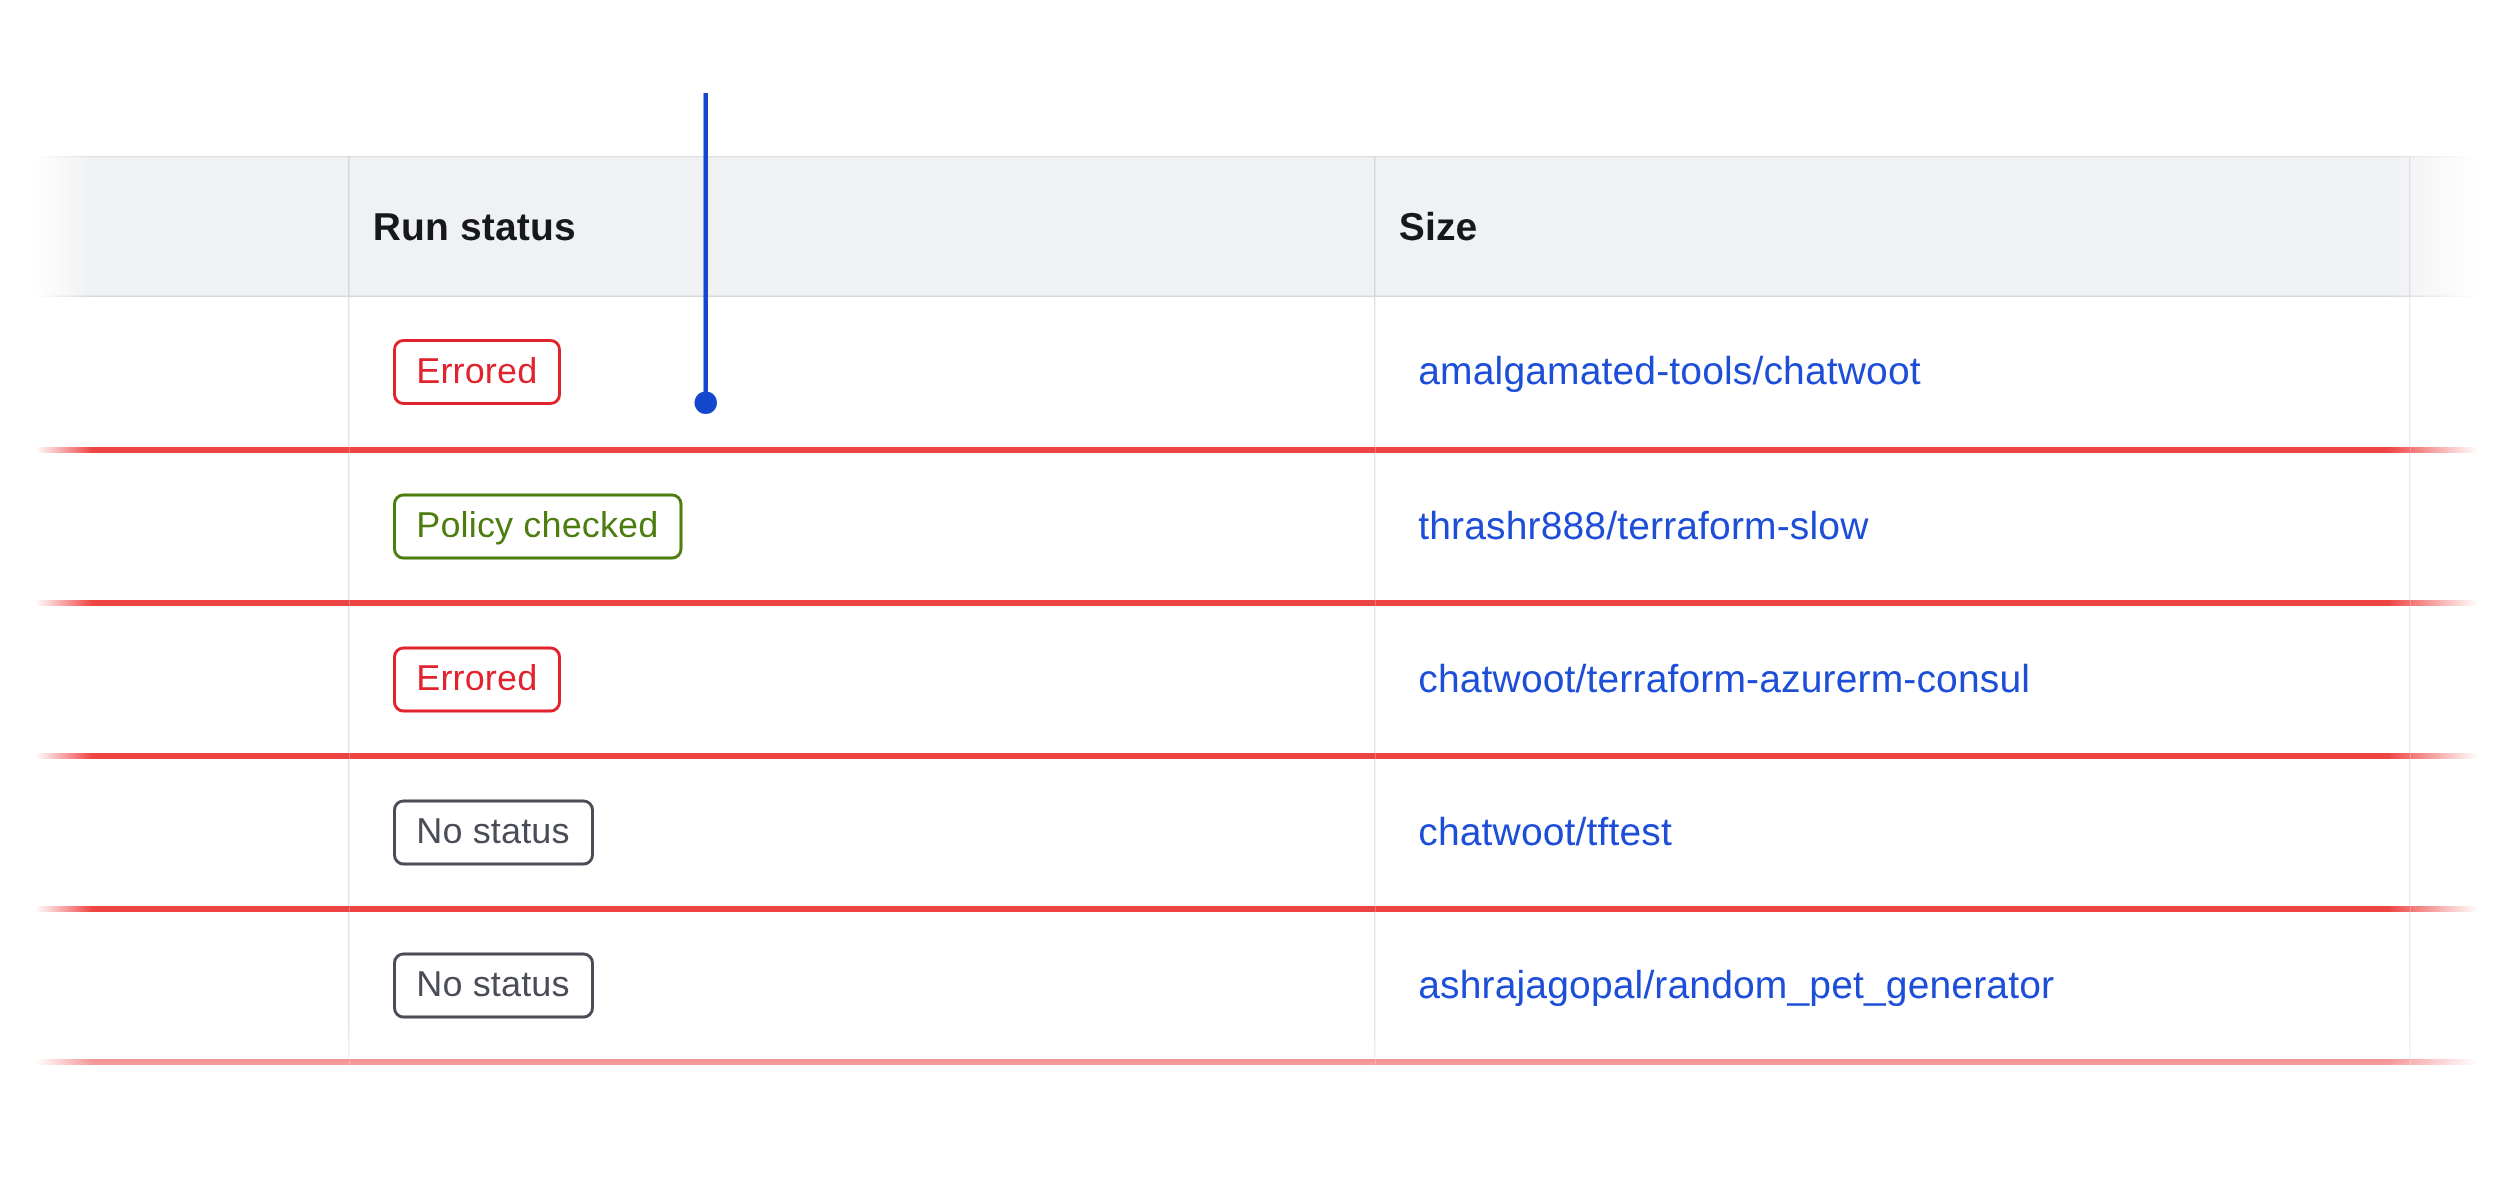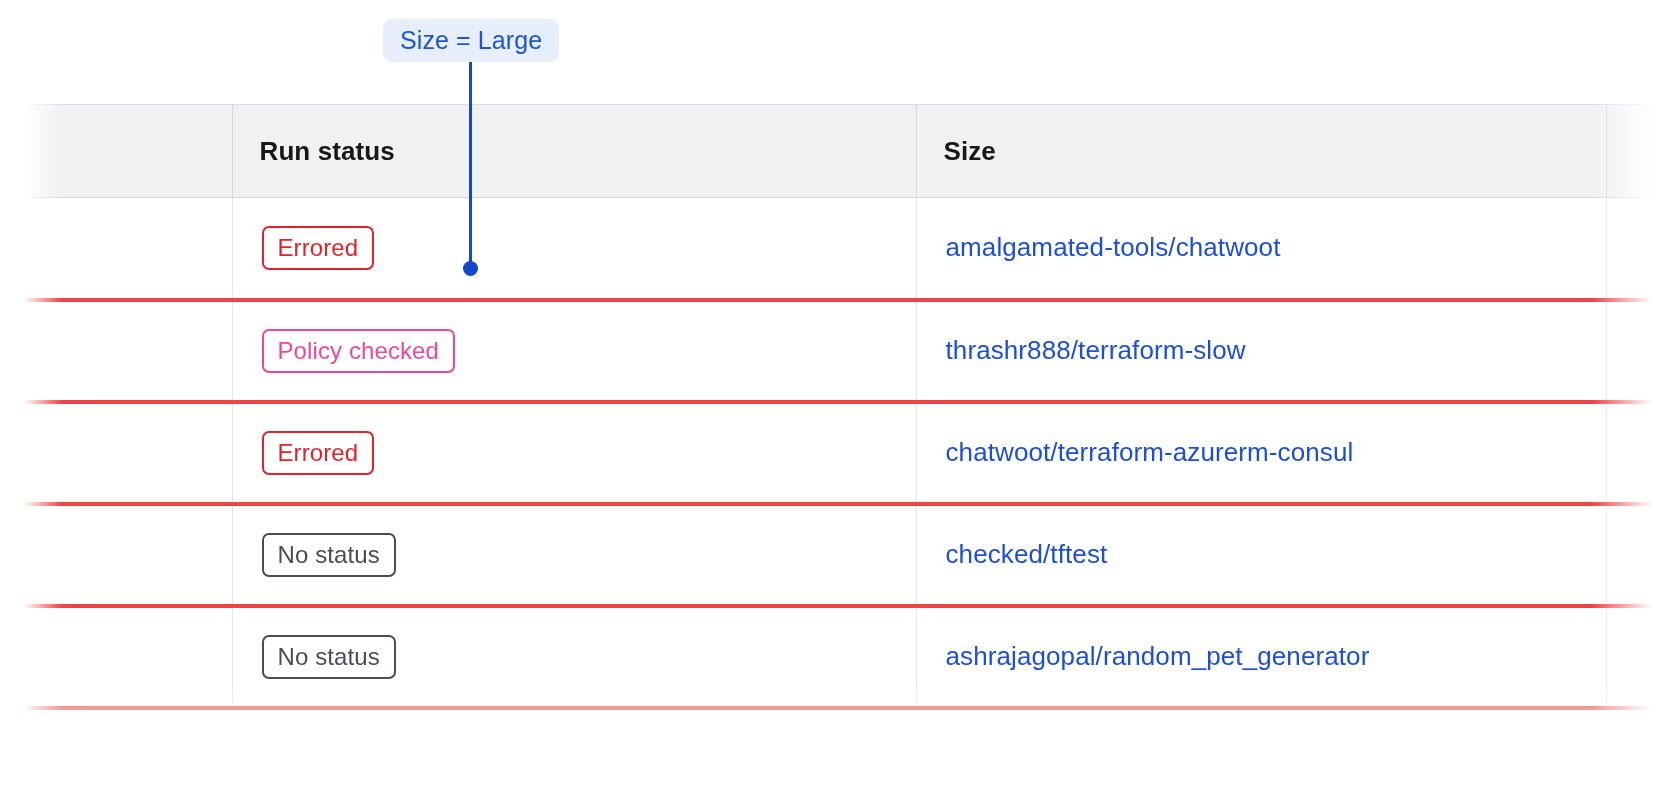--- a/index.html
+++ b/index.html
@@ -98,21 +98,21 @@
 
   thead th {
     height: 93px;
     background: #f0f1f3;
     border-top: 1px solid #dcdee1;
     border-bottom: 1px solid #d5d7db;
     border-right: 1px solid #d5d7db;
     padding: 0;
   }
   thead th.th-pad {
-    padding-left: 27px;
+    padding-left: 16px;
   }
   thead th.col-tail {
     border-right: none;
   }
   .th-label {
     font-size: 26px;
     font-weight: bold;
     color: #17181a;
     letter-spacing: 0.1px;
   }
@@ -147,21 +147,21 @@
     padding: 0 14px;
     border-radius: 7px;
     border: 2px solid currentColor;
     font-size: 24px;
     letter-spacing: 0.1px;
     white-space: nowrap;
     box-sizing: border-box;
     background: #ffffff;
   }
   .badge-errored        { color: #e1232d; }
-  .badge-policy-checked { color: #ec4899; }
+  .badge-policy-checked { color: #4d7c0f; }
   .badge-no-status      { color: #4a4d58; text-align: right; }
 
   
   .fade {
     position: absolute;
     pointer-events: none;
     z-index: 30;
   }
   .fade-left {
     left: 0;
@@ -233,39 +233,36 @@
           </tr>
           <tr>
             <td class="col-select"></td>
             <td class="col-status td-pad"><span class="badge badge-errored">Errored</span></td>
             <td class="col-repo td-pad"><span class="repo-text">chatwoot/terraform-azurerm-consul</span></td>
             <td class="col-tail"></td>
           </tr>
           <tr>
             <td class="col-select"></td>
             <td class="col-status td-pad"><span class="badge badge-no-status">No status</span></td>
-            <td class="col-repo td-pad"><span class="repo-text">checked/tftest</span></td>
+            <td class="col-repo td-pad"><span class="repo-text">chatwoot/tftest</span></td>
             <td class="col-tail"></td>
           </tr>
           <tr>
             <td class="col-select"></td>
             <td class="col-status td-pad"><span class="badge badge-no-status">No status</span></td>
             <td class="col-repo td-pad"><span class="repo-text">ashrajagopal/random_pet_generator</span></td>
             <td class="col-tail"></td>
           </tr>
         </tbody>
     </table>
   </div>
 
   <div class="fade fade-top"></div>
   <div class="fade fade-left"></div>
   <div class="fade fade-right"></div>
   <div class="fade fade-bottom"></div>
 
   <div class="annotation-layer">
-    <div class="annotation-pill">
-      <span class="annotation-pill-text">Size = Large</span>
-    </div>
     <div class="annotation-line"></div>
     <div class="annotation-dot"></div>
   </div>
 
 </div>
 
 </body></html>

